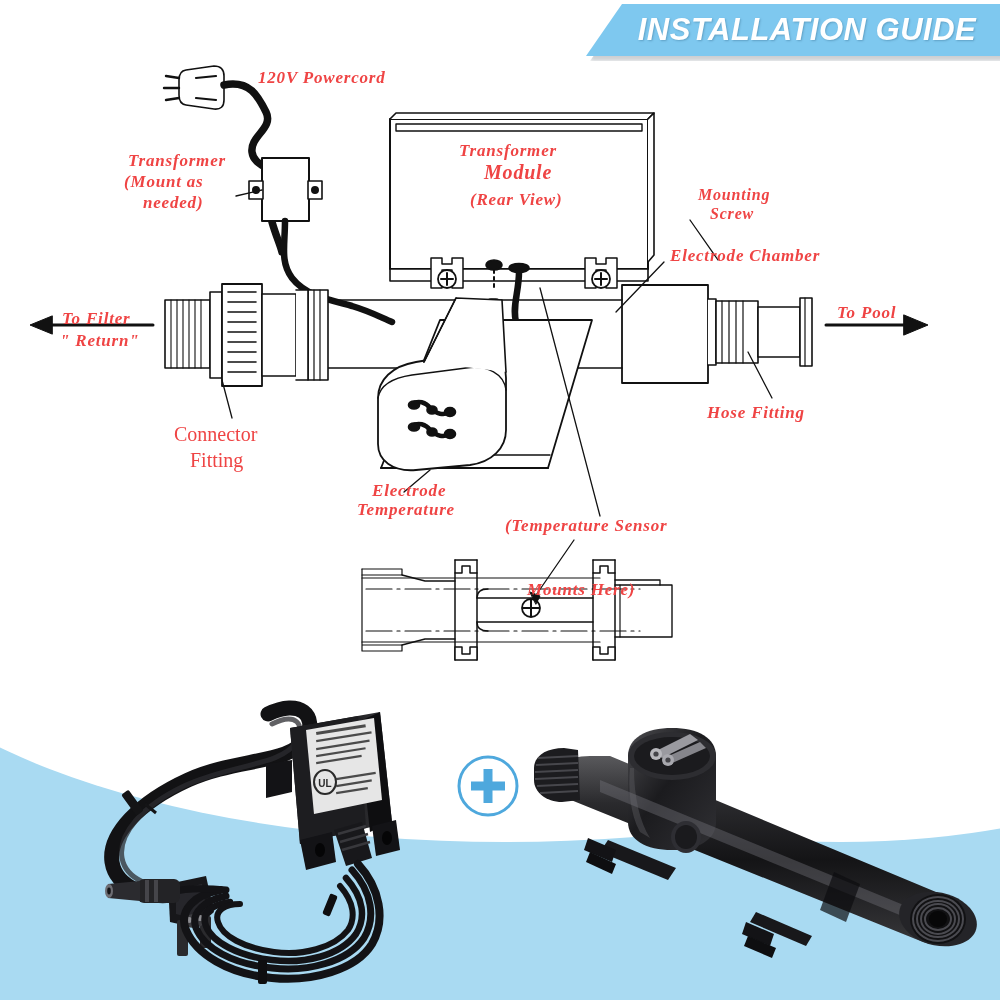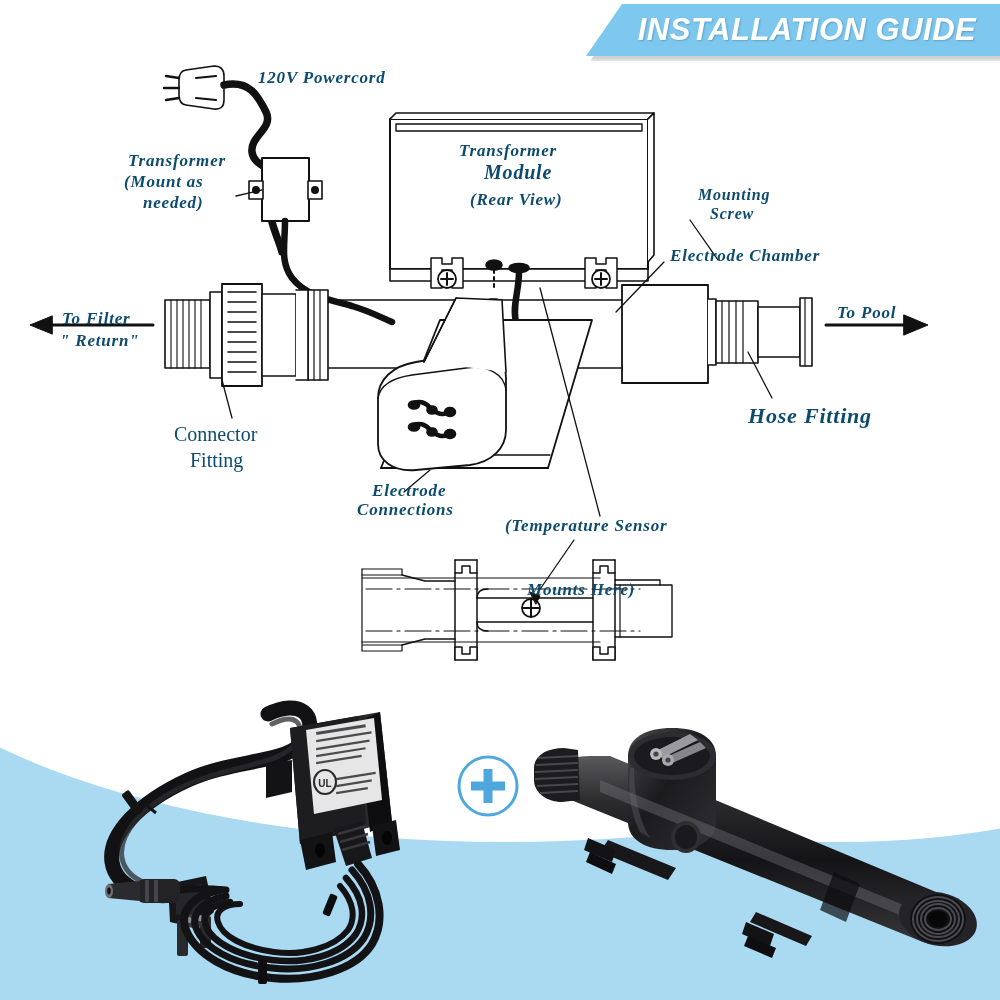--- a/index.html
+++ b/index.html
@@ -16,21 +16,21 @@
     display:flex;align-items:center;justify-content:center;}
   .banner-text{font-family:"Liberation Sans",sans-serif;font-weight:bold;font-style:italic;
     color:#ffffff;font-size:31px;letter-spacing:.5px;margin-left:28px;
     text-shadow:1px 1px 2px rgba(40,90,120,.35);white-space:nowrap;}
 
   
   #diagram{position:absolute;top:0;left:0;width:1000px;height:690px;}
   #diagram svg{position:absolute;top:0;left:0;}
 
   .lbl{position:absolute;font-family:"Liberation Serif",serif;font-style:italic;
-       font-weight:bold;color:#0c4a6e;line-height:1.18;white-space:pre;letter-spacing:.8px;}
+       font-weight:bold;color:#ef4444;line-height:1.18;white-space:pre;letter-spacing:.8px;}
   .lbl.plain{font-style:normal;font-weight:normal;letter-spacing:0;}
 
   
   #photos{position:absolute;left:0;top:672px;width:1000px;height:328px;overflow:hidden;padding-left:41px;}
   .photo-bg{position:absolute;inset:0;background:#a9daf2;}
   .photo-white{position:absolute;left:-140px;top:-330px;width:1290px;height:500px;
       background:#ffffff;border-radius:50%;}
   .photo-white2{position:absolute;right:-250px;top:-250px;width:900px;height:420px;
       background:#ffffff;border-radius:50%;}
   #photos svg{position:absolute;left:0;top:0;}
@@ -240,24 +240,24 @@
     <div class="lbl" style="left:670px;top:246px;font-size:17px;">Electrode Chamber</div>
 
     <div class="lbl" style="left:837px;top:303px;font-size:17px;">To Pool</div>
 
     <div class="lbl" style="left:62px;top:309px;font-size:17px;">To Filter</div>
     <div class="lbl" style="left:60px;top:331px;font-size:17px;">" Return"</div>
 
     <div class="lbl plain" style="left:174px;top:423px;font-size:20px;">Connector</div>
     <div class="lbl plain" style="left:190px;top:449px;font-size:20px;">Fitting</div>
 
-    <div class="lbl" style="left:748px;top:403px;font-size:22px;">Hose Fitting</div>
+    <div class="lbl" style="left:707px;top:403px;font-size:17px;">Hose Fitting</div>
 
     <div class="lbl" style="left:372px;top:481px;font-size:17px;">Electrode</div>
-    <div class="lbl" style="left:357px;top:500px;font-size:17px;">Connections</div>
+    <div class="lbl" style="left:357px;top:500px;font-size:17px;">Temperature</div>
 
     <div class="lbl" style="left:505px;top:516px;font-size:17px;">(Temperature Sensor</div>
     <div class="lbl" style="left:527px;top:536px;font-size:17px;margin-top:44px;">Mounts Here)</div>
   </div>
 
   <div id="photos">
     <div class="photo-bg"></div>
     <div class="photo-white"></div>
     <div class="photo-white2"></div>
 

